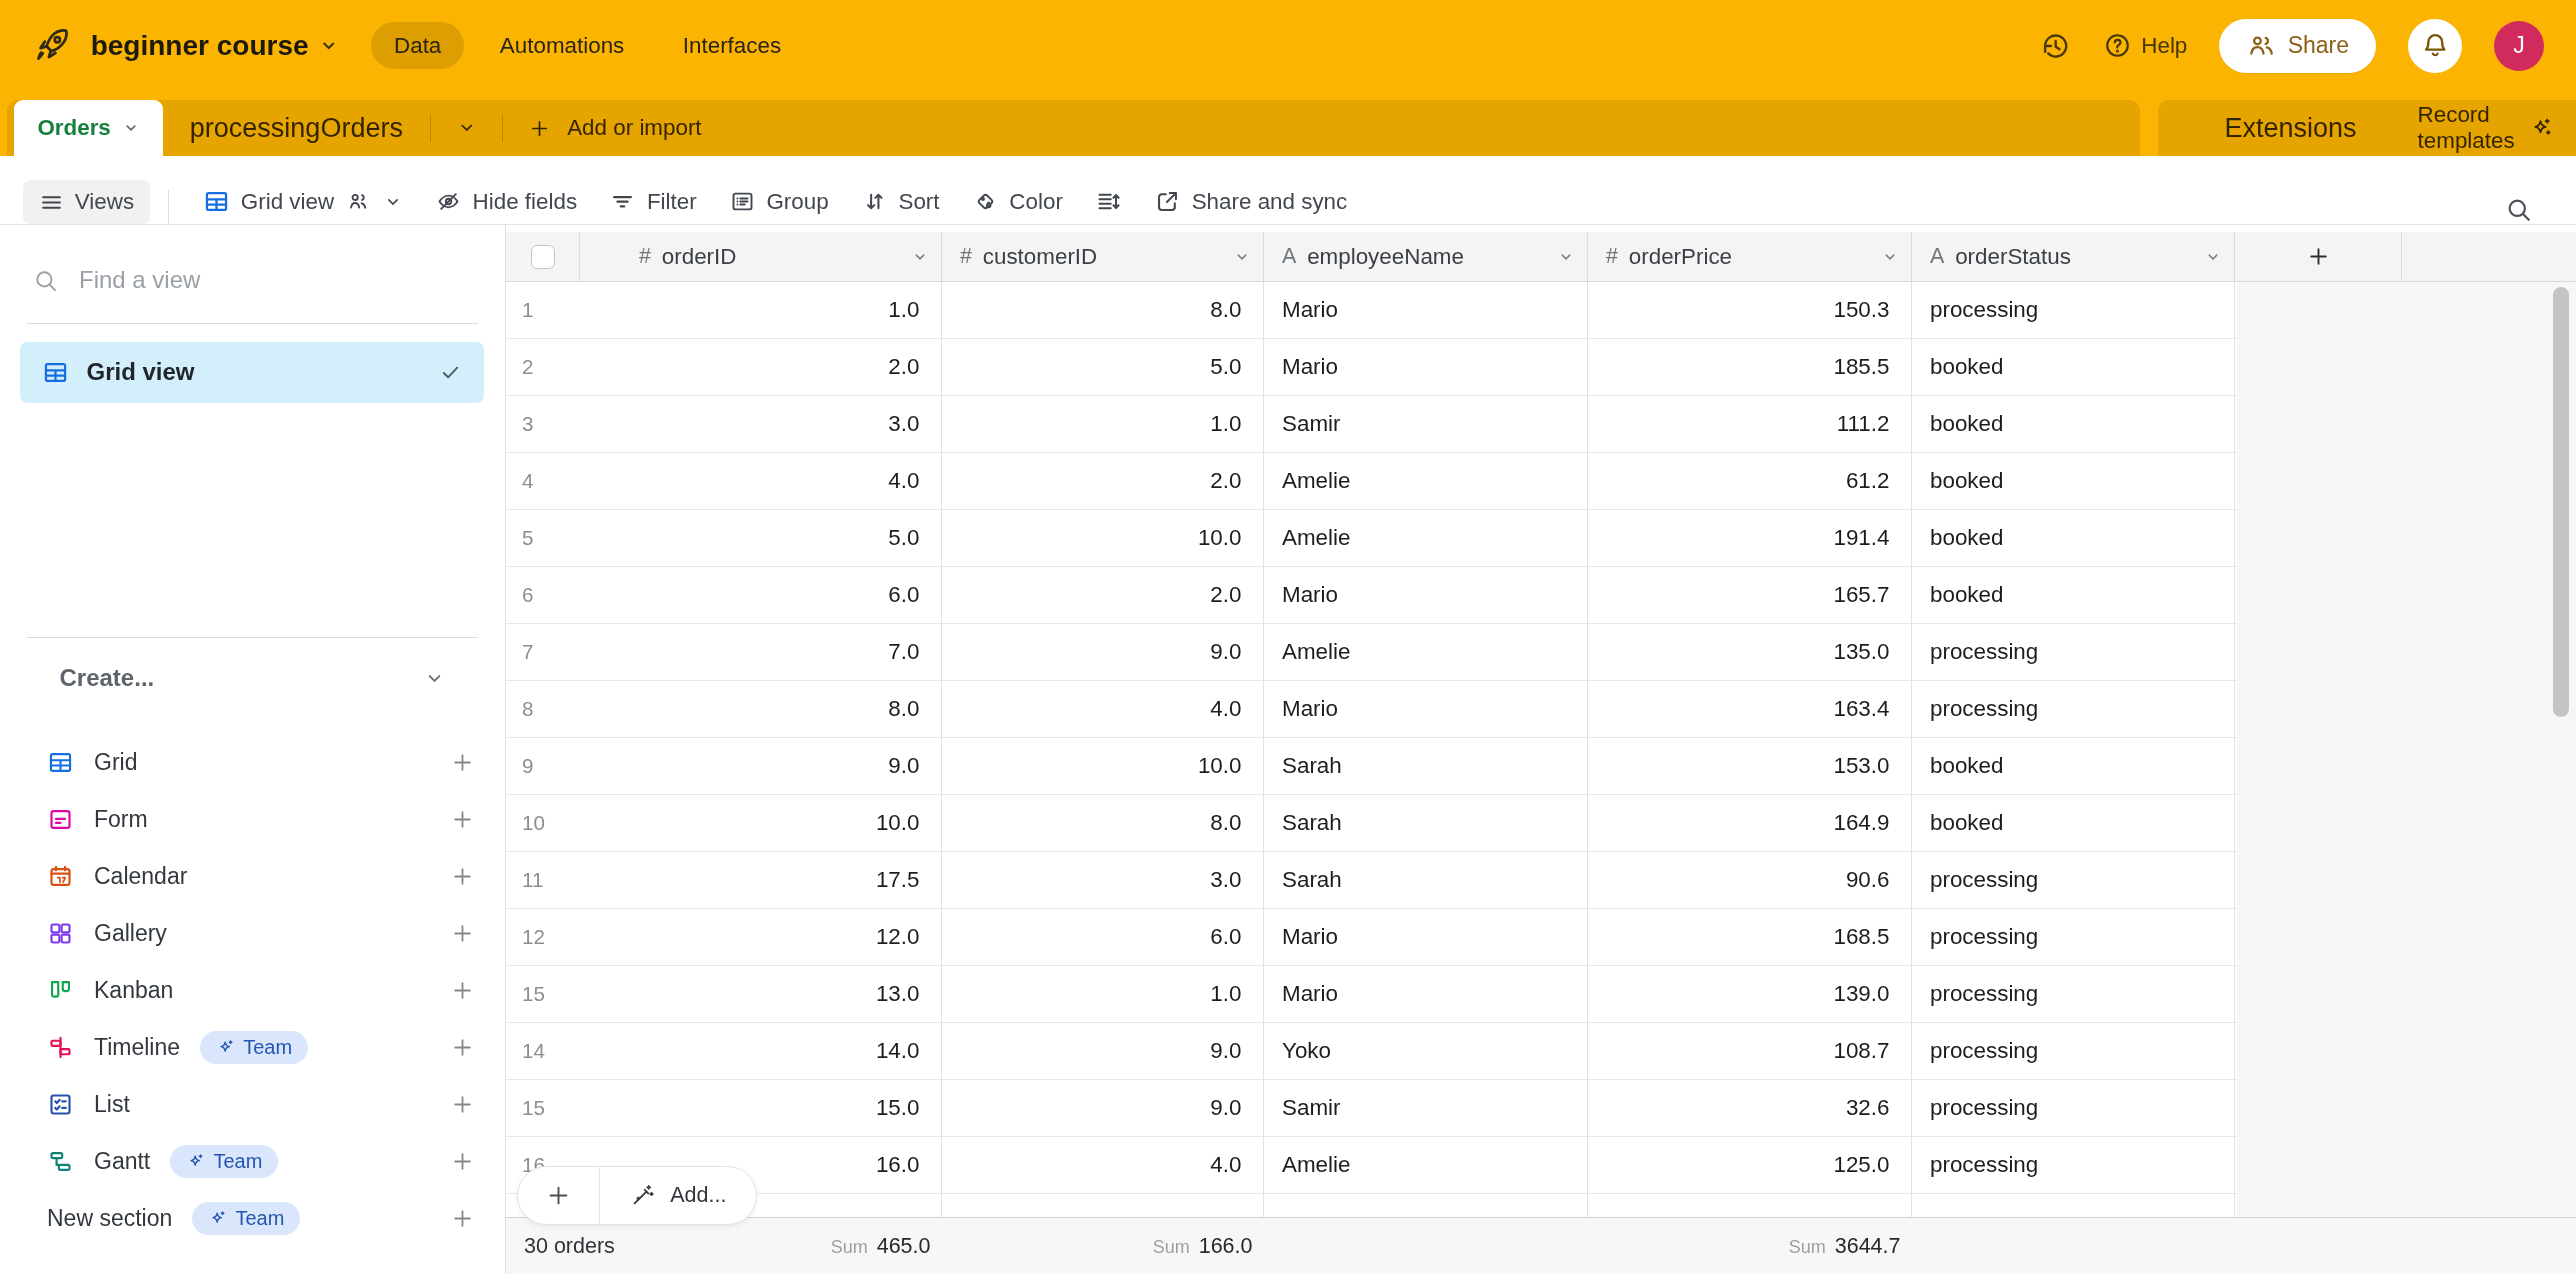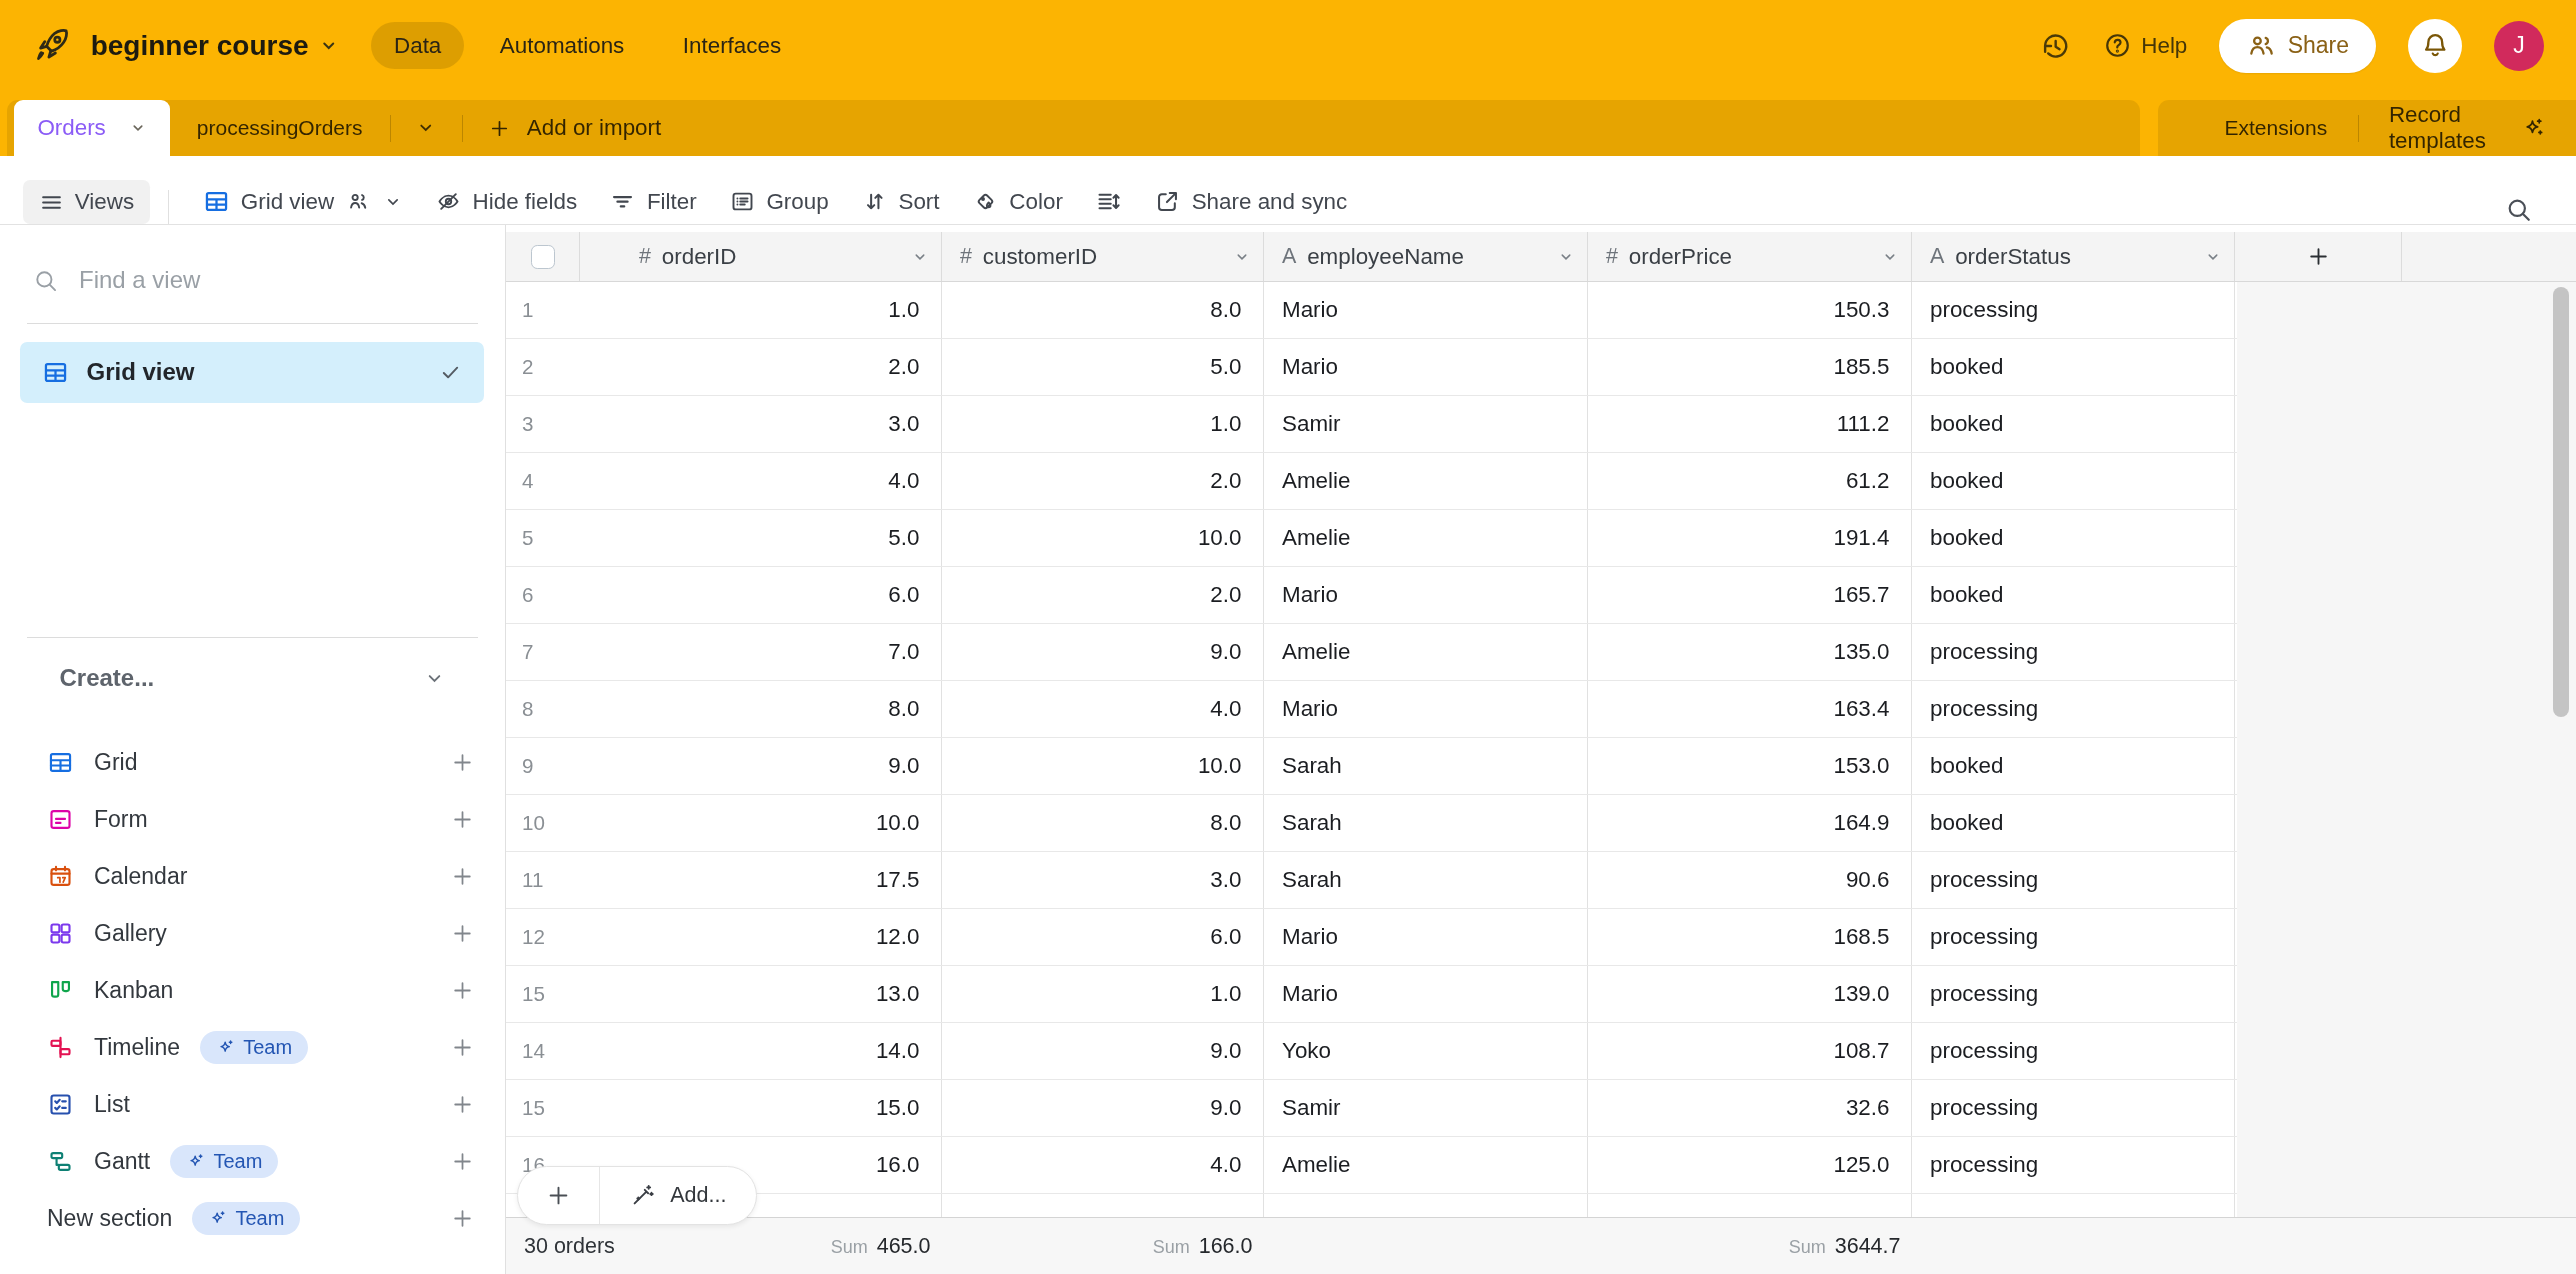--- a/index.html
+++ b/index.html
@@ -26,23 +26,23 @@
     align-items:center;justify-content:center;color:#7A5606;}
   .avatar{width:50px;height:50px;border-radius:50%;background:#D12A5C;color:#fff;
     display:flex;align-items:center;justify-content:center;font-size:23px;font-weight:500;}
 
   
   .tabstrip{position:absolute;left:0;top:91px;width:2576px;height:65px;background:#FCB402;}
   .tpanel{position:absolute;top:9px;bottom:0;background:rgba(0,0,0,0.085);}
   .tpanel-left{left:7.2px;width:2133px;border-radius:10.8px 10.8px 0 0;display:flex;align-items:center;}
   .tpanel-right{left:2158px;right:0;border-radius:10.8px 0 0 0;display:flex;align-items:center;padding-left:36px;}
   .tab-active{background:#fff;border-radius:9px 9px 0 0;height:100%;margin-left:7.2px;
-    padding:0 23px;display:flex;align-items:center;gap:23px;font-size:22.4px;font-weight:400;color:#8b5cf6;}
+    padding:0 23px;display:flex;align-items:center;gap:11px;font-size:22.4px;font-weight:700;color:#15803d;}
   .tab-active .ic{color:#6B675C;}
-  .tab{font-size:21px;color:rgba(0,0,0,0.78);padding:0 27px;}
+  .tab{font-size:27px;color:rgba(0,0,0,0.78);padding:0 27px;}
   .tdiv{width:0.9px;height:27px;background:rgba(0,0,0,0.18);}
   .tab-chev{color:rgba(0,0,0,0.72);padding:0 25px;}
   .add-import{display:flex;align-items:center;gap:16px;font-size:22.4px;color:rgba(0,0,0,0.78);padding:0 25px;}
   .tpanel-right .tab{padding:0 30.5px;}
   .rectmpl{display:flex;align-items:center;gap:14px;font-size:22.4px;color:rgba(0,0,0,0.78);padding:0 30.5px;}
 
   
   .toolbar{position:absolute;left:0;top:156px;width:2576px;height:69px;background:#fff;
     border-bottom:0.9px solid #E2E2E2;display:flex;align-items:flex-end;padding:0 23px;color:#42474F;}
   .tb-item{display:flex;align-items:center;gap:10.8px;font-size:22.4px;color:#42474F;

